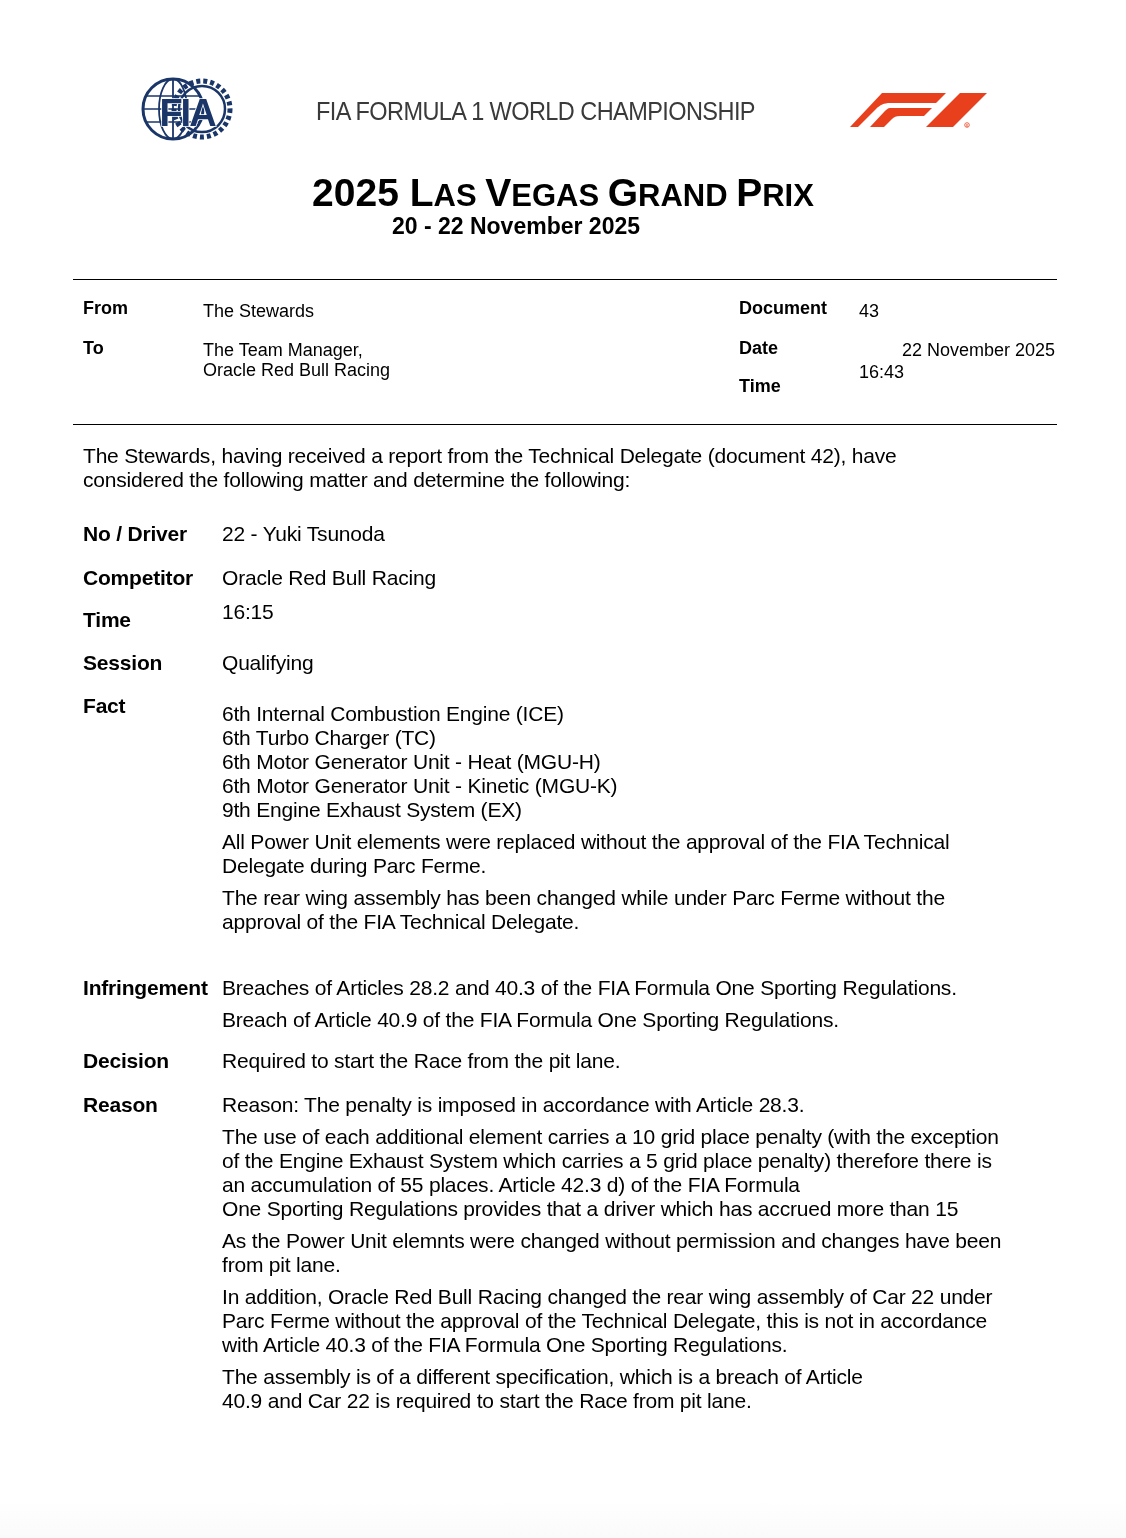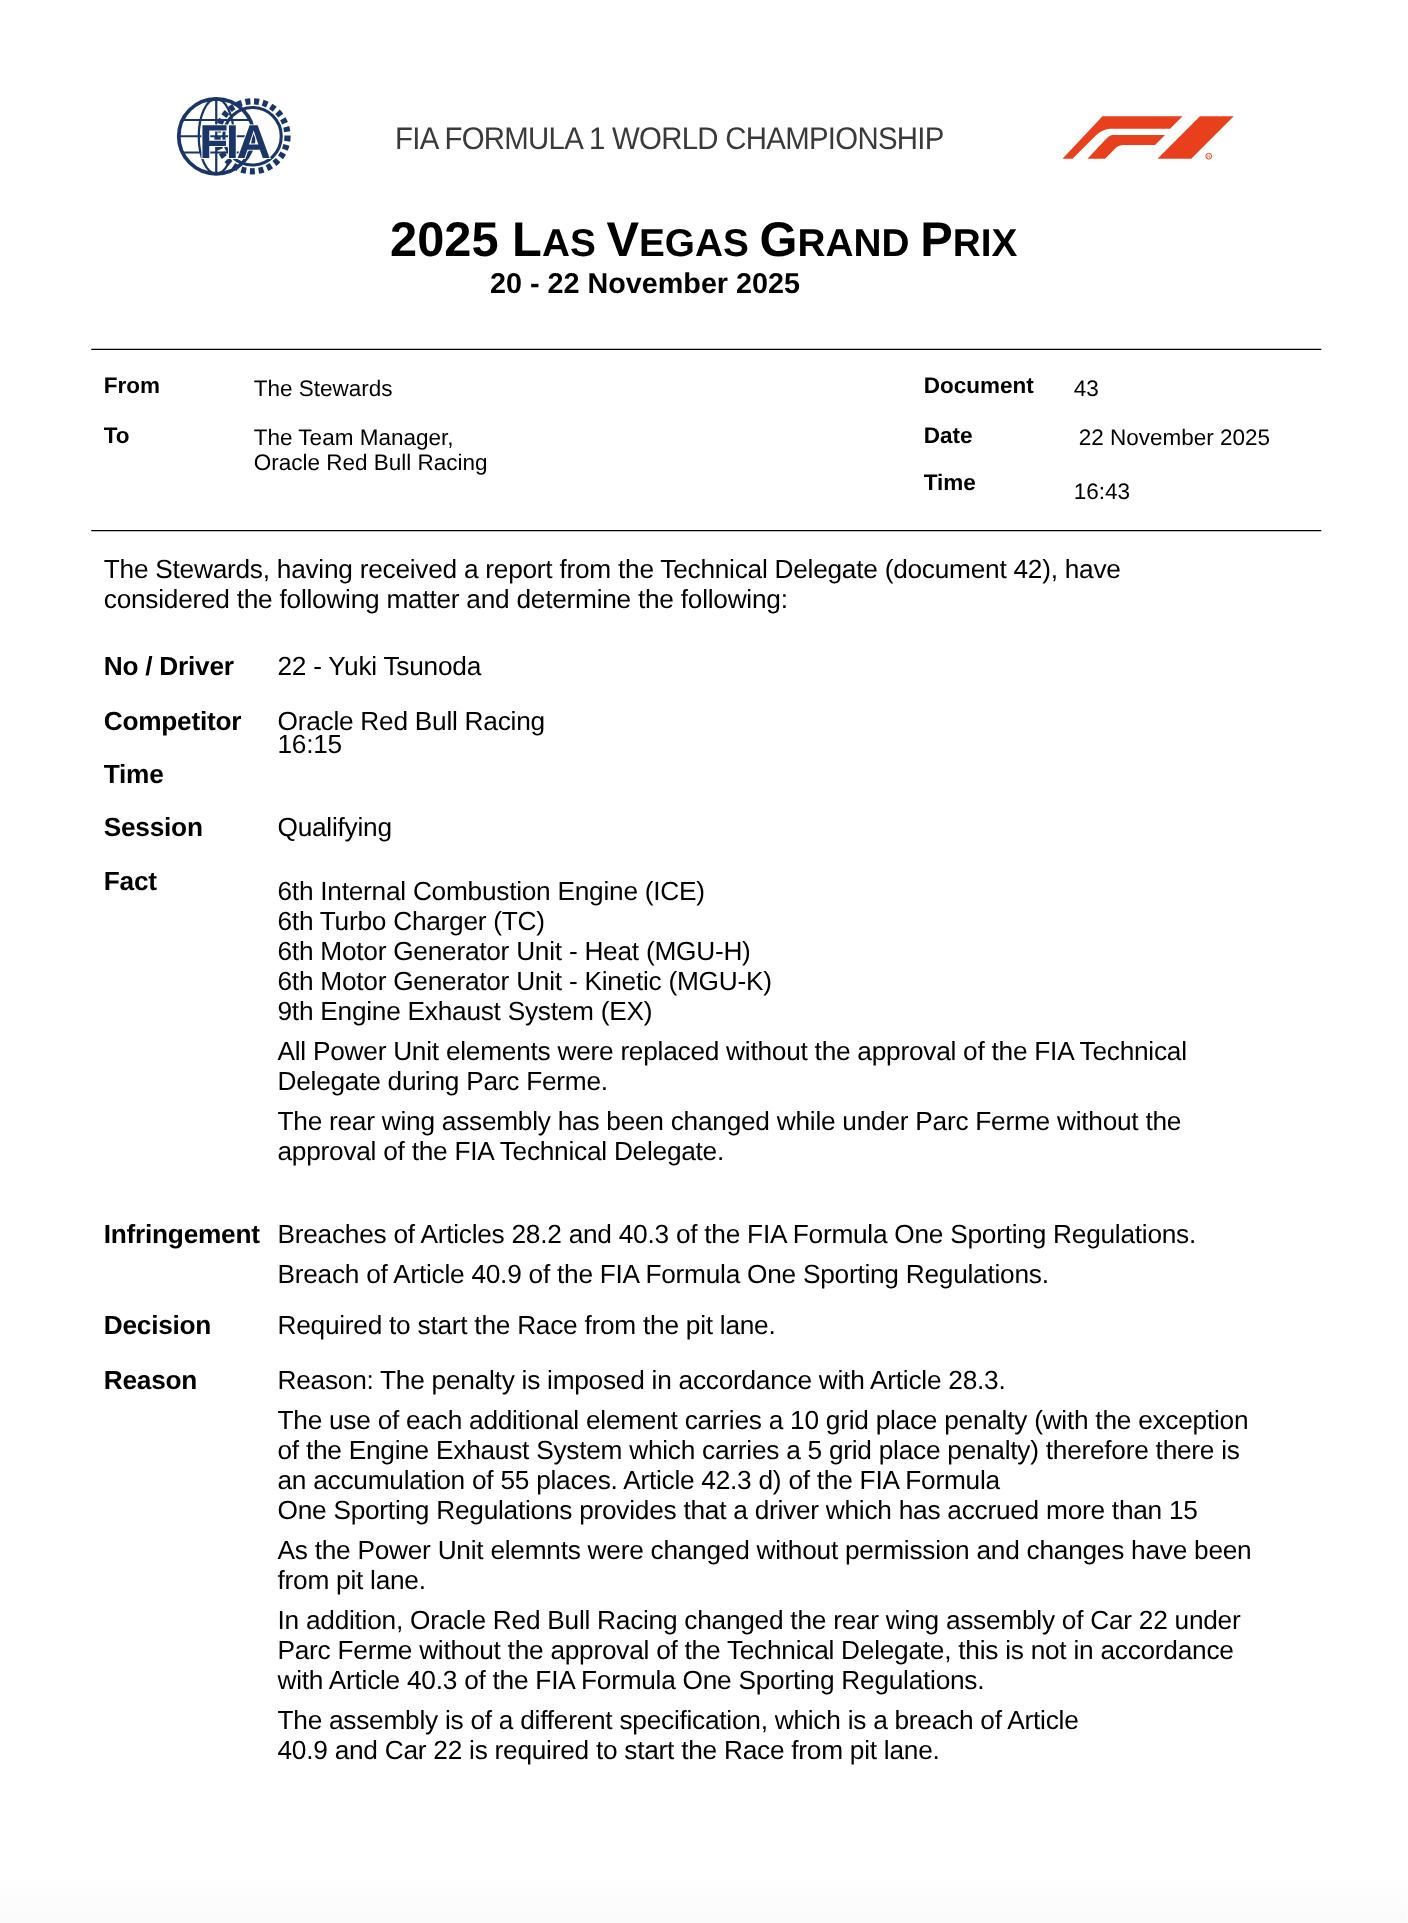--- a/index.html
+++ b/index.html
@@ -66,39 +66,39 @@
 <div class="abs hval" style="left:203px; top:301px">The Stewards</div>
 <div class="abs hlabel" style="left:83px; top:338px">To</div>
 <div class="abs hval" style="left:203px; top:340px">
   <div>The Team Manager,</div>
   <div>Oracle Red Bull Racing</div>
 </div>
 
 <div class="abs hlabel" style="left:739px; top:298px">Document</div>
 <div class="abs hval" style="left:859px; top:301px">43</div>
 <div class="abs hlabel" style="left:739px; top:338px">Date</div>
-<div class="abs hval" style="left:863px; top:340px">22 November 2025</div>
+<div class="abs hval" style="left:902px; top:340px">22 November 2025</div>
 <div class="abs hlabel" style="left:739px; top:376px">Time</div>
-<div class="abs hval" style="left:859px; top:383px">16:43</div>
+<div class="abs hval" style="left:859px; top:362px">16:43</div>
 
 <div class="abs rule" style="top:424px"></div>
 
 <div class="abs intro">
   <div>The Stewards, having received a report from the Technical Delegate (document 42), have</div>
   <div>considered the following matter and determine the following:</div>
 </div>
 
 <div class="abs lbl" style="top:522px">No / Driver</div>
 <div class="abs val" style="top:522px">22 - Yuki Tsunoda</div>
 
 <div class="abs lbl" style="top:566px">Competitor</div>
 <div class="abs val" style="top:566px">Oracle Red Bull Racing</div>
 
 <div class="abs lbl" style="top:608px">Time</div>
-<div class="abs val" style="top:584px">16:15</div>
+<div class="abs val" style="top:600px">16:15</div>
 
 <div class="abs lbl" style="top:651px">Session</div>
 <div class="abs val" style="top:651px">Qualifying</div>
 
 <div class="abs lbl" style="top:694px">Fact</div>
 <div class="abs val" style="top:694px">
   <div class="gap">
     <div>6th Internal Combustion Engine (ICE)</div>
     <div>6th Turbo Charger (TC)</div>
     <div>6th Motor Generator Unit - Heat (MGU-H)</div>

